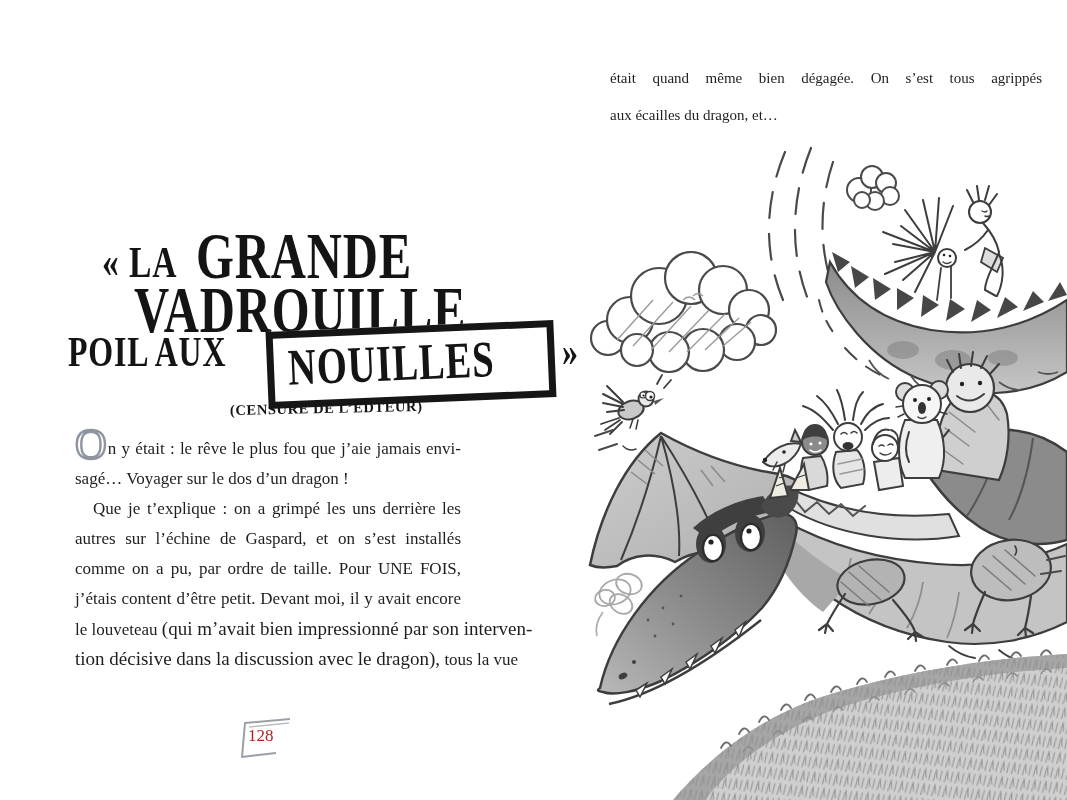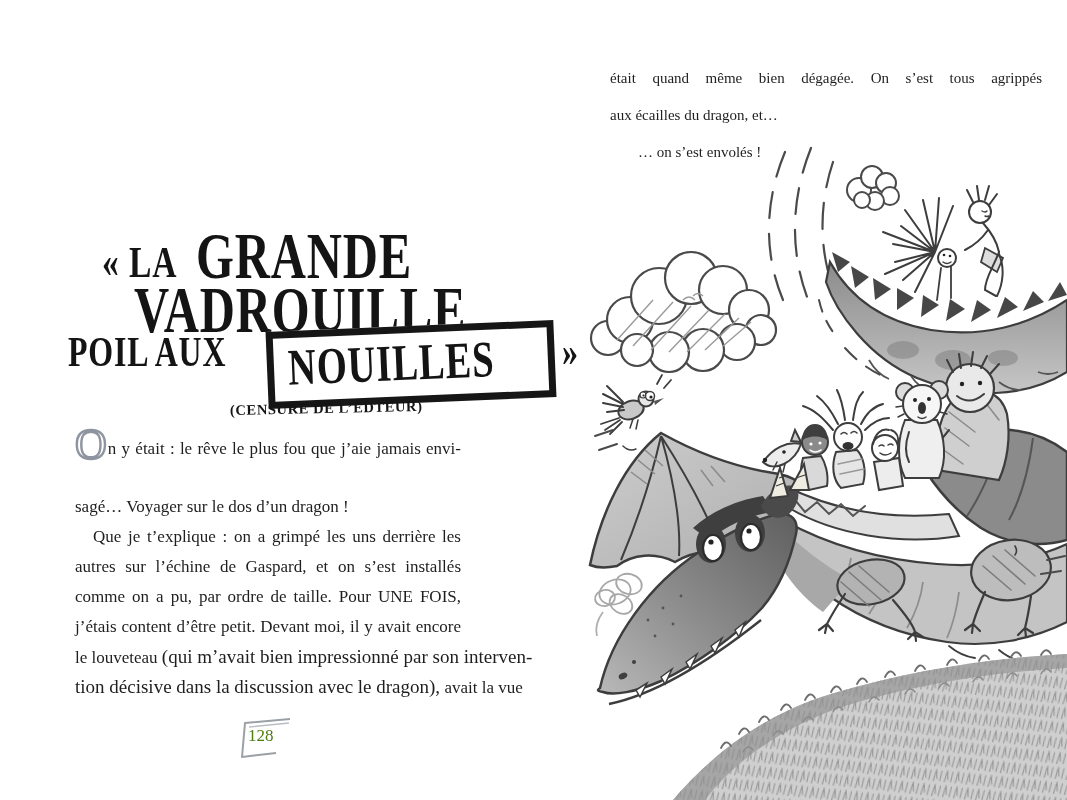--- a/index.html
+++ b/index.html
@@ -21,30 +21,30 @@
   .t3 .pre{font-size:38px;vertical-align:14px;}
   .stamp-box{display:inline-block;border:7px solid #161616;padding:4px 14px 6px 14px;margin-left:10px;
              transform:rotate(-2.4deg);background:#fff;}
   .stamp-box .word{font-size:46px;}
   .t3 .q2{font-size:38px;vertical-align:14px;margin-left:8px;}
   .t-sub{top:182px;left:172px;font-size:14.5px;letter-spacing:.6px;transform:rotate(-1.2deg);}
 
   
   .body-left{position:absolute;left:75px;top:434px;width:386px;font-size:17px;line-height:30px;}
   .bline{height:30px;text-align:justify;text-align-last:justify;white-space:nowrap;}
-  .bline.noj{text-align:left;text-align-last:left;margin-top:28px;}
+  .bline.noj{text-align:left;text-align-last:left;}
   .bline.indent{padding-left:18px;}
   .smalltxt{font-size:19px;}
   .dropcap{font-size:44px;font-weight:400;color:transparent;-webkit-text-stroke:2.4px #8e95a0;
            letter-spacing:1px;vertical-align:-5px;line-height:0;}
 
   
   .folio{position:absolute;left:232px;top:714px;width:66px;height:52px;}
   .folio svg{position:absolute;left:0;top:0;}
-  .folio .num{position:absolute;left:16px;top:12px;font-size:17px;color:#4d7c0f;}
+  .folio .num{position:absolute;left:16px;top:12px;font-size:17px;color:#b91c1c;}
 
   
   .body-right{position:absolute;left:77px;top:60px;width:432px;font-size:15px;line-height:37px;}
   .rline{height:37px;}
   .rline.just{text-align:justify;text-align-last:justify;white-space:nowrap;}
   .rline.indent{padding-left:28px;}
   .illo{position:absolute;left:0;top:0;width:534px;height:800px;}
 </style>
 </head>
 <body>
@@ -68,21 +68,21 @@
     </div>
 
     <div class="body-left">
       <div class="bline"><span class="dropcap">O</span><span>n y était : le rêve le plus fou que j’aie jamais envi-</span></div>
       <div class="bline noj">sagé… Voyager sur le dos d’un dragon !</div>
       <div class="bline indent">Que je t’explique : on a grimpé les uns derrière les</div>
       <div class="bline">autres sur l’échine de Gaspard, et on s’est installés</div>
       <div class="bline">comme on a pu, par ordre de taille. Pour UNE FOIS,</div>
       <div class="bline">j’étais content d’être petit. Devant moi, il y avait encore</div>
       <div class="bline"><span>le louveteau </span><span class="smalltxt">(qui m’avait bien impressionné par son interven-</span></div>
-      <div class="bline"><span class="smalltxt">tion décisive dans la discussion avec le dragon),</span><span> avait la vue</span></div>
+      <div class="bline"><span class="smalltxt">tion décisive dans la discussion avec le dragon),</span><span> tous la vue</span></div>
     </div>
 
     <div class="folio">
       <svg width="66" height="52" viewBox="0 0 66 52">
         <polyline points="58,5 13,9 10,43 44,39" fill="none" stroke="#9aa0a6" stroke-width="2" stroke-linejoin="round"></polyline>
         <polyline points="57,9 17,13" fill="none" stroke="#b9bec4" stroke-width="1.3"></polyline>
       </svg>
       <span class="num">128</span>
     </div>
   </div>
@@ -346,16 +346,15 @@
         <path d="M140,800 C176,758 226,716 298,694 C378,670 458,658 534,654 L534,668 C460,672 384,684 312,706 C252,726 202,760 172,800 Z" fill="#a6a6a6"></path>
         <path d="M140,800 C176,758 226,716 298,694 C378,670 458,658 534,654 L534,800 Z" fill="url(#grassTex)" opacity=".85"></path>
         <path d="M188,748 Q193,738 198,746 M206,734 Q211,724 216,732 M226,722 Q231,712 236,720 M248,710 Q253,700 258,708 M272,700 Q277,690 282,698 M298,692 Q303,682 308,690 M324,684 Q329,674 334,682 M352,677 Q357,667 362,675 M382,671 Q387,661 392,669 M414,665 Q419,655 424,663 M446,661 Q451,651 456,659 M478,657 Q483,648 488,656 M508,655 Q513,646 518,654" fill="none" stroke="#6e6e6e" stroke-width="1.8" stroke-linecap="round"></path>
         <path d="M210,752 Q215,743 220,750 M240,736 Q245,727 250,734 M270,722 Q275,713 280,720 M300,712 Q305,703 310,710 M336,702 Q341,693 346,700 M372,694 Q377,685 382,692 M406,688 Q411,679 416,686 M440,682 Q445,673 450,680 M474,678 Q479,669 484,676 M508,674 Q513,665 518,672" fill="none" stroke="#8b8b8b" stroke-width="1.5" stroke-linecap="round"></path>
       </g>
     </svg>
 
     <div class="body-right">
       <div class="rline just">était quand même bien dégagée. On s’est tous agrippés</div>
       <div class="rline">aux écailles du dragon, et…</div>
-      <div class="rline indent">… on s’est envolés !</div>
     </div>
   </div>
 </div>
 
 </body></html>

